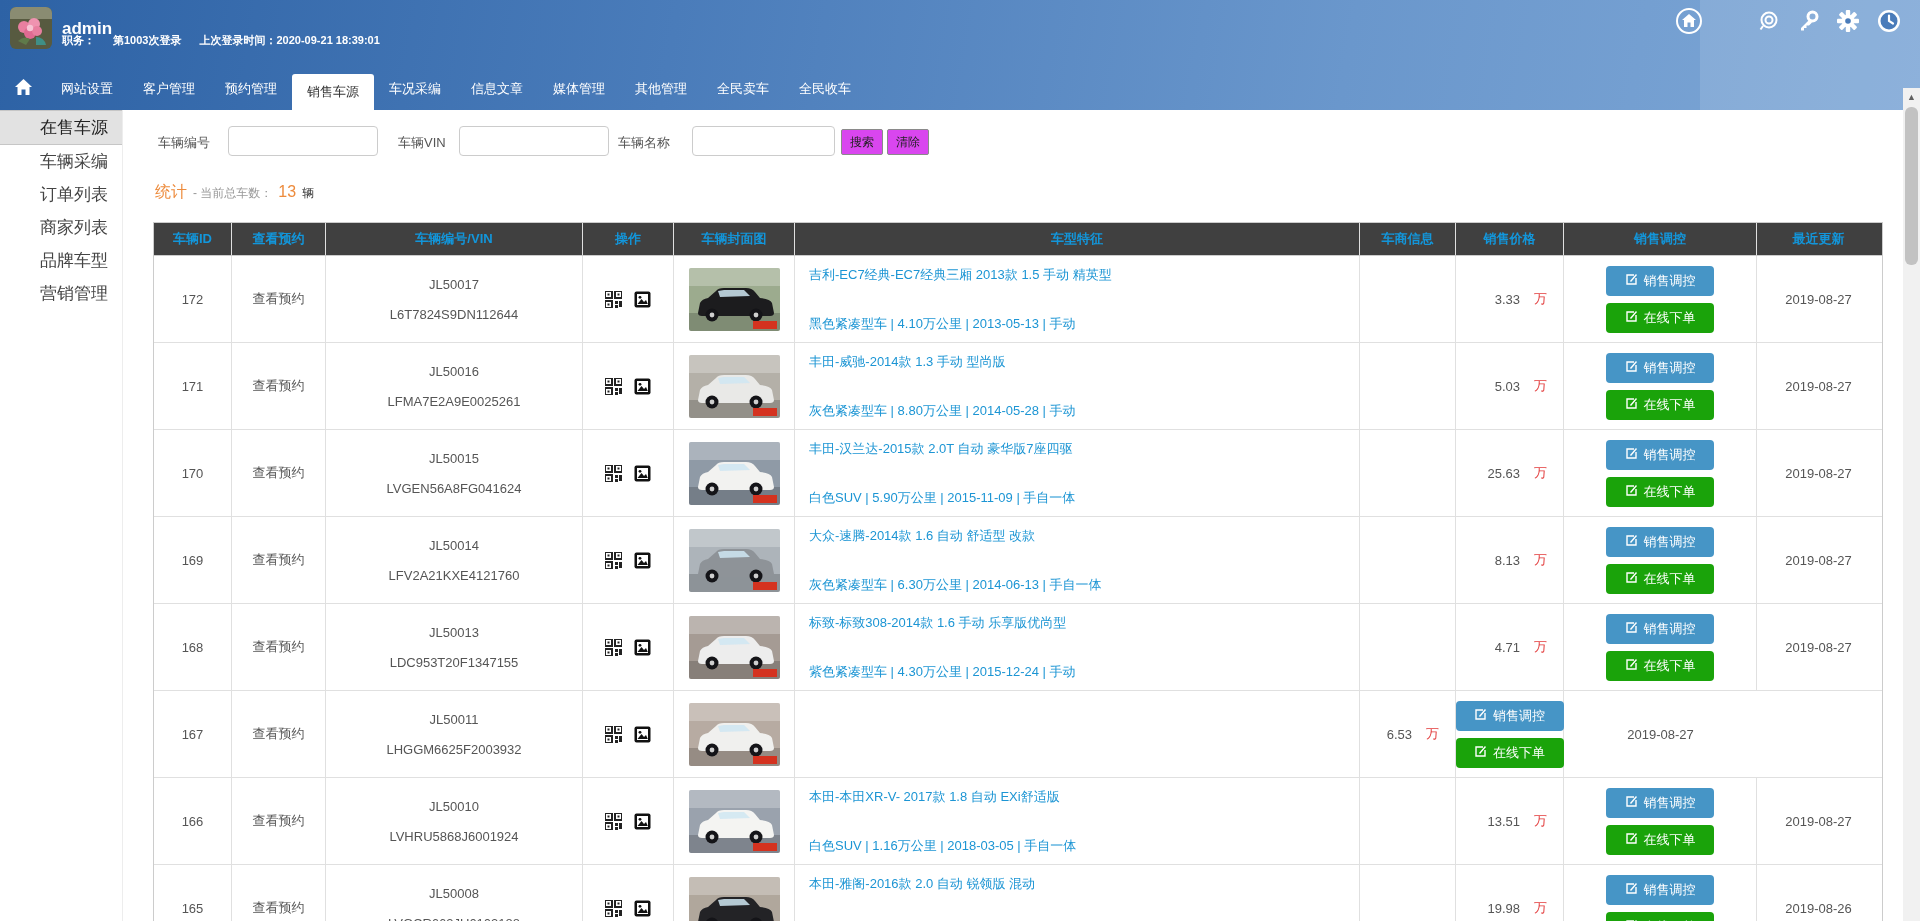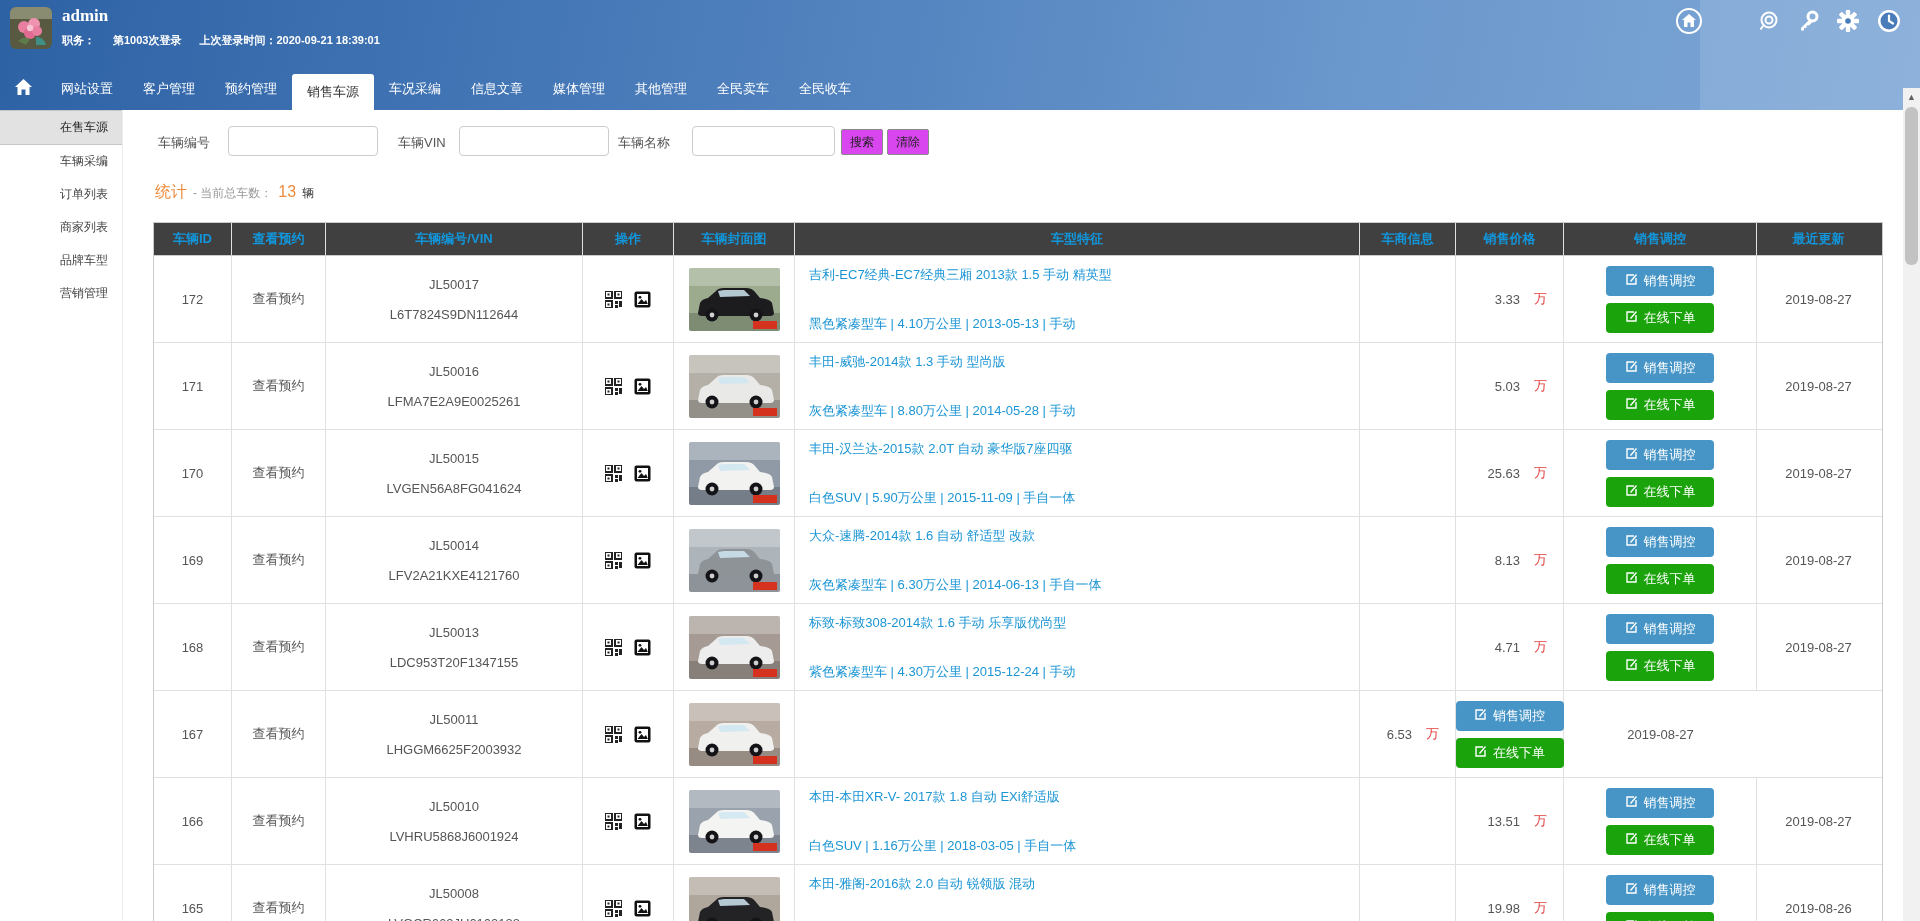--- a/index.html
+++ b/index.html
@@ -3,32 +3,32 @@
 <meta charset="utf-8">
 <style>
   html,body{margin:0;padding:0;}
   body{width:1920px;height:921px;overflow:hidden;position:relative;background:#fff;
        font-family:"Liberation Sans","DejaVu Sans",sans-serif;-webkit-font-smoothing:antialiased;}
   
   .bluehead{position:absolute;left:0;top:0;width:1920px;height:110px;
     background:linear-gradient(100deg,#2d62a5 0%,#4a7cba 35%,#6a97cc 70%,#7ea7d6 100%);}
   .head-light{position:absolute;right:0;top:0;width:220px;height:110px;background:rgba(255,255,255,.12);}
   .avatar{position:absolute;left:10px;top:7px;width:42px;height:42px;border-radius:6px;overflow:hidden;}
-  .admin-name{position:absolute;left:62px;top:6px;color:#fff;font-size:17px;font-weight:bold;font-family:Liberation Serif, serif;}
+  .admin-name{position:absolute;left:62px;top:19px;color:#fff;font-size:17px;font-weight:bold;}
   .admin-meta{position:absolute;left:62px;top:33px;color:#fff;font-size:11px;font-weight:bold;display:flex;gap:18px;}
   .head-icons{position:absolute;right:18px;top:8px;display:flex;align-items:center;gap:16px;}
   .head-icons .sp{width:22px;}
   
   .nav{position:absolute;left:0;top:68px;width:1920px;height:42px;display:flex;align-items:flex-end;}
   .nav-home{width:46px;height:42px;display:flex;align-items:center;justify-content:center;cursor:pointer;}
   .nav-item{height:42px;line-height:42px;padding:0 15px;color:#fff;font-size:13px;cursor:pointer;}
   .nav-item.active{background:#fff;color:#333;height:36px;line-height:36px;margin-top:6px;border-radius:3px 3px 0 0;}
   
   .sidebar{position:absolute;left:0;top:110px;width:122px;height:811px;background:#fff;border-right:1px solid #ededed;}
-  .side-item{height:33px;line-height:33px;text-align:right;padding-right:14px;font-size:12px;color:#444;cursor:pointer;}
+  .side-item{height:33px;line-height:33px;text-align:right;padding-right:14px;font-size:17px;color:#444;cursor:pointer;}
   .side-item.active{background:#e2e2e2;border-top:1px solid #c6c6c6;border-bottom:1px solid #c6c6c6;color:#222;}
   
   .f-label{position:absolute;font-size:13px;color:#555;}
   .f-input{position:absolute;height:30px;border:1px solid #ccc;border-radius:4px;font-size:13px;padding:0 8px;box-sizing:border-box;outline:none;}
   .f-btn{position:absolute;height:26px;padding:0 8px;font-size:12px;background:#d946ef;border:1px solid #8a8a8a;border-radius:2px;cursor:pointer;color:#222;}
   
   .stats{position:absolute;left:155px;top:182px;font-size:12px;color:#999;display:flex;align-items:baseline;gap:6px;}
   .stats .big{color:#ed8b3c;font-size:16px;}
   .stats .unit{color:#333;}
   

